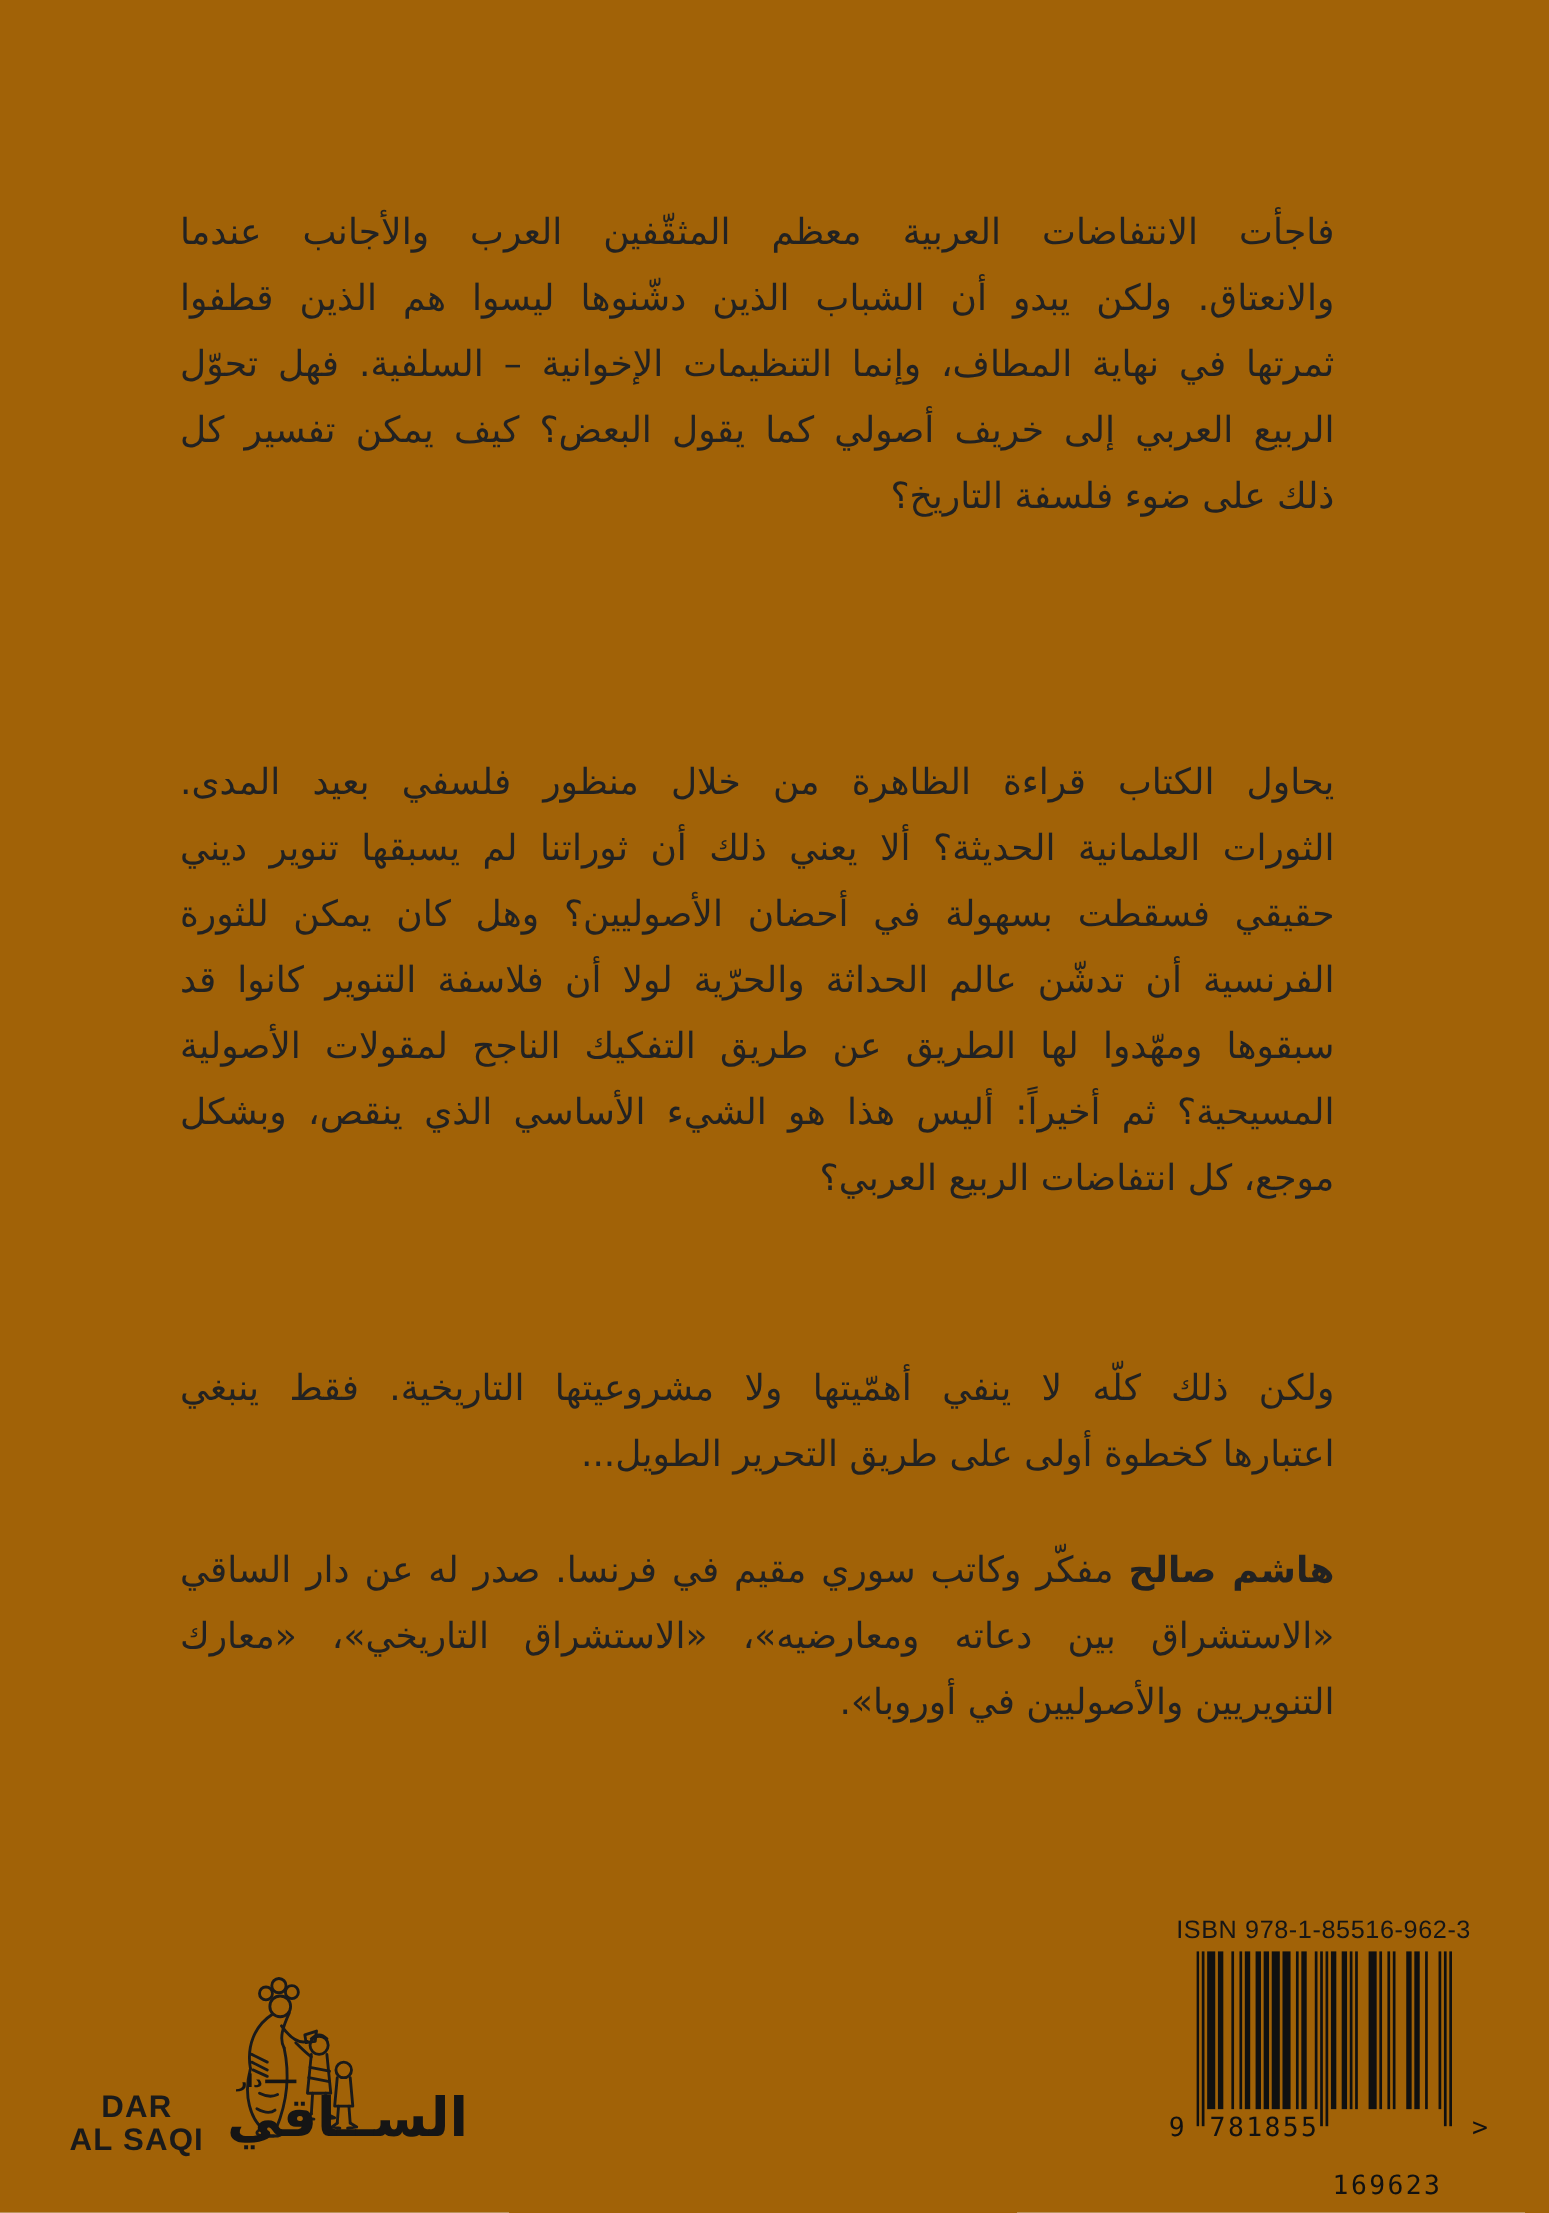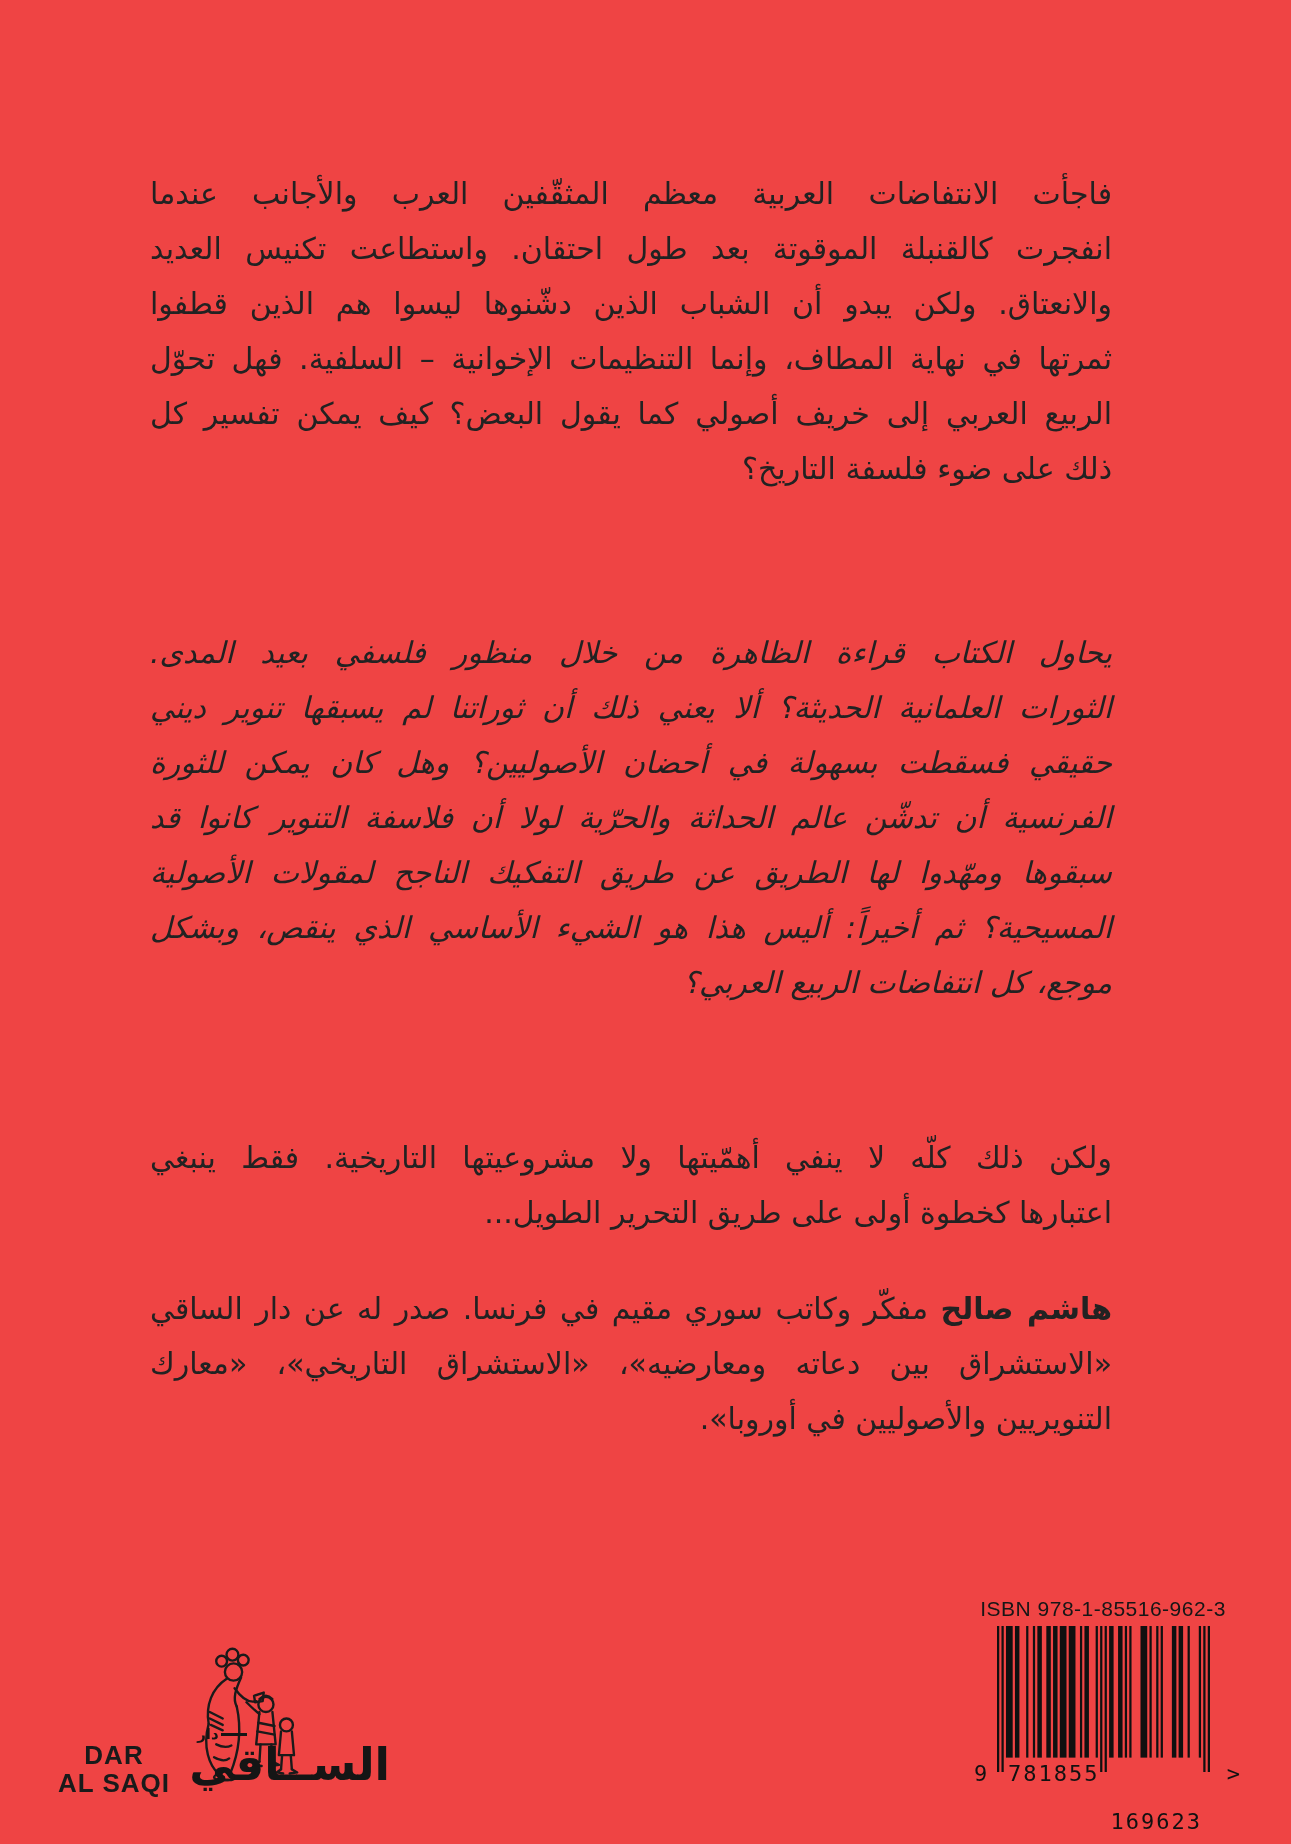--- a/index.html
+++ b/index.html
@@ -1,28 +1,28 @@
 <!DOCTYPE html>
 <html lang="ar"><head>
 <meta charset="utf-8">
 <style>
   html,body{margin:0;padding:0;background:#e8e8e6;}
   .page{
     position:relative;width:1291px;height:1844px;margin:0 auto;
-    background:#ef4444;overflow:hidden;
+    background:#a16207;overflow:hidden;
     font-family:"DejaVu Sans",sans-serif;color:#1f1f1f;
   }
   
   .para{position:absolute;left:150px;width:962px;direction:rtl;
         font-size:30px;line-height:55px;color:#222;}
   .para .line{text-align:justify;text-align-last:justify;white-space:normal;}
   .para .line.last{text-align:right;text-align-last:right;}
   .para b{font-weight:bold;}
   #p1{top:166px;}
-  #p2{top:625px;font-style:italic;}
+  #p2{top:625px;}
   #p3{top:1130px;}
   #p4{top:1281px;}
   
   .barcode{position:absolute;left:972px;top:1597px;width:262px;color:#101010;}
   .isbn-label{font-family:"Liberation Sans",sans-serif;font-size:21px;
               letter-spacing:.5px;text-align:center;white-space:nowrap;color:#161616;}
   .bars{display:block;margin:5px auto 0;width:213px;height:146px;}
   .digits{position:relative;height:32px;margin-top:-13px;
           font-family:"DejaVu Sans Mono",monospace;font-size:22px;color:#111;}
   .digits span{position:absolute;top:2px;}
@@ -44,21 +44,20 @@
                       border-top:3px solid #151515;vertical-align:middle;margin-left:2px;}
 </style>
 </head>
 <body>
 
 <div class="page">
 
   <div id="text-block">
       <div class="para" id="p1">
         <div class="line">فاجأت الانتفاضات العربية معظم المثقّفين العرب والأجانب عندما</div>
-        <div class="line">انفجرت كالقنبلة الموقوتة بعد طول احتقان. واستطاعت تكنيس العديد</div>
         <div class="line">والانعتاق. ولكن يبدو أن الشباب الذين دشّنوها ليسوا هم الذين قطفوا</div>
         <div class="line">ثمرتها في نهاية المطاف، وإنما التنظيمات الإخوانية – السلفية. فهل تحوّل</div>
         <div class="line">الربيع العربي إلى خريف أصولي كما يقول البعض؟ كيف يمكن تفسير كل</div>
         <div class="line last">ذلك على ضوء فلسفة التاريخ؟</div>
       </div>
       <div class="para" id="p2">
         <div class="line">يحاول الكتاب قراءة الظاهرة من خلال منظور فلسفي بعيد المدى.</div>
         <div class="line">الثورات العلمانية الحديثة؟ ألا يعني ذلك أن ثوراتنا لم يسبقها تنوير ديني</div>
         <div class="line">حقيقي فسقطت بسهولة في أحضان الأصوليين؟ وهل كان يمكن للثورة</div>
         <div class="line">الفرنسية أن تدشّن عالم الحداثة والحرّية لولا أن فلاسفة التنوير كانوا قد</div>

